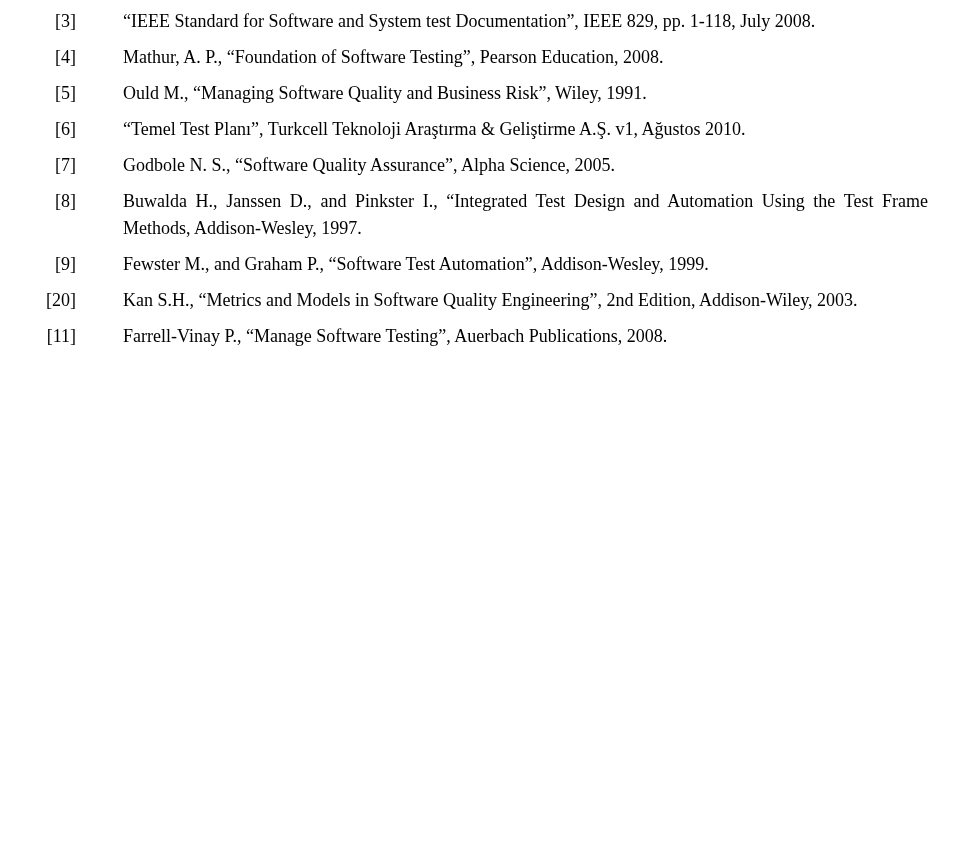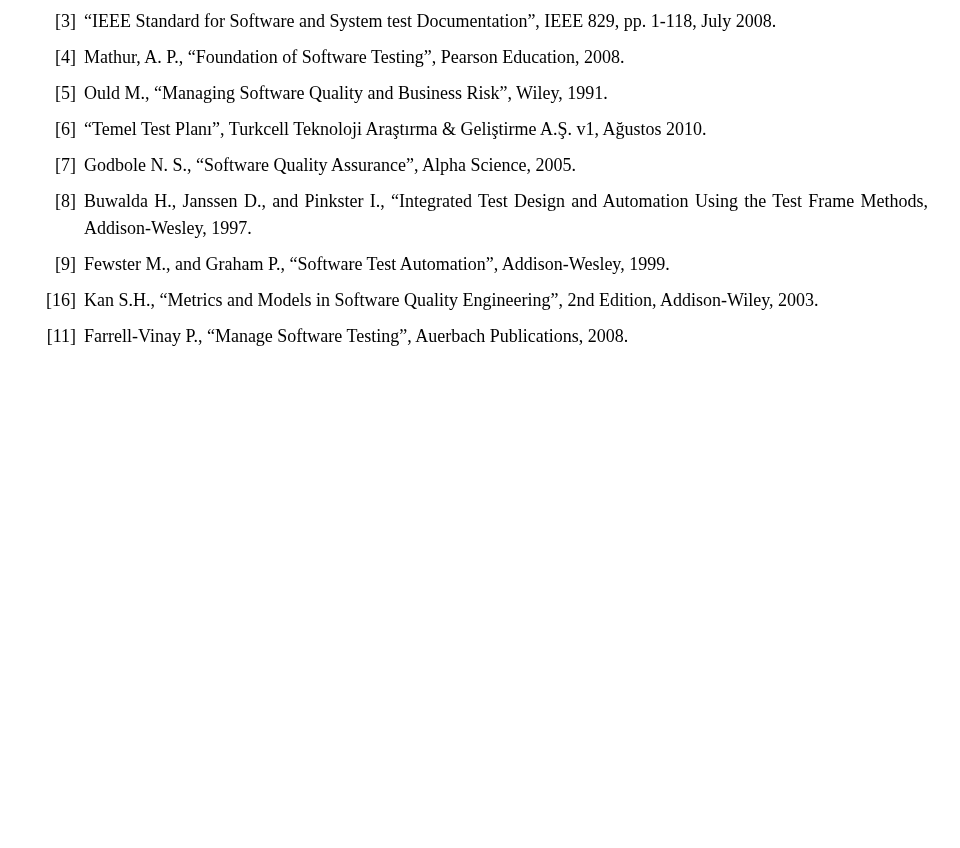--- a/index.html
+++ b/index.html
@@ -41,20 +41,21 @@
       font-size: 18px;
       line-height: 1.45;
     }
 
     .ref-text {
       flex: 1;
       text-align: justify;
       font-family: "Times New Roman", Times, serif;
       font-size: 18px;
       line-height: 1.45;
+      margin-left: 39px;
     }
   </style>
 </head>
 <body>
 
 <ul class="references-list">
 <li class="ref-item">
       <span class="ref-number">[3]</span>
       <span class="ref-text">“IEEE Standard for Software and System test Documentation”, IEEE 829, pp. 1-118, July 2008.</span>
     </li>
@@ -76,20 +77,20 @@
     </li>
     <li class="ref-item">
       <span class="ref-number">[8]</span>
       <span class="ref-text">Buwalda H., Janssen D., and Pinkster I., “Integrated Test Design and Automation Using the Test Frame Methods, Addison-Wesley, 1997.</span>
     </li>
     <li class="ref-item">
       <span class="ref-number">[9]</span>
       <span class="ref-text">Fewster M., and Graham P., “Software Test Automation”, Addison-Wesley, 1999.</span>
     </li>
     <li class="ref-item">
-      <span class="ref-number">[16]</span>
+      <span class="ref-number">[20]</span>
       <span class="ref-text">Kan S.H., “Metrics and Models in Software Quality Engineering”, 2nd Edition, Addison-Wiley, 2003.</span>
     </li>
     <li class="ref-item">
       <span class="ref-number">[11]</span>
       <span class="ref-text">Farrell-Vinay P., “Manage Software Testing”, Auerbach Publications, 2008.</span>
     </li>
   </ul>
 
 </body></html>

